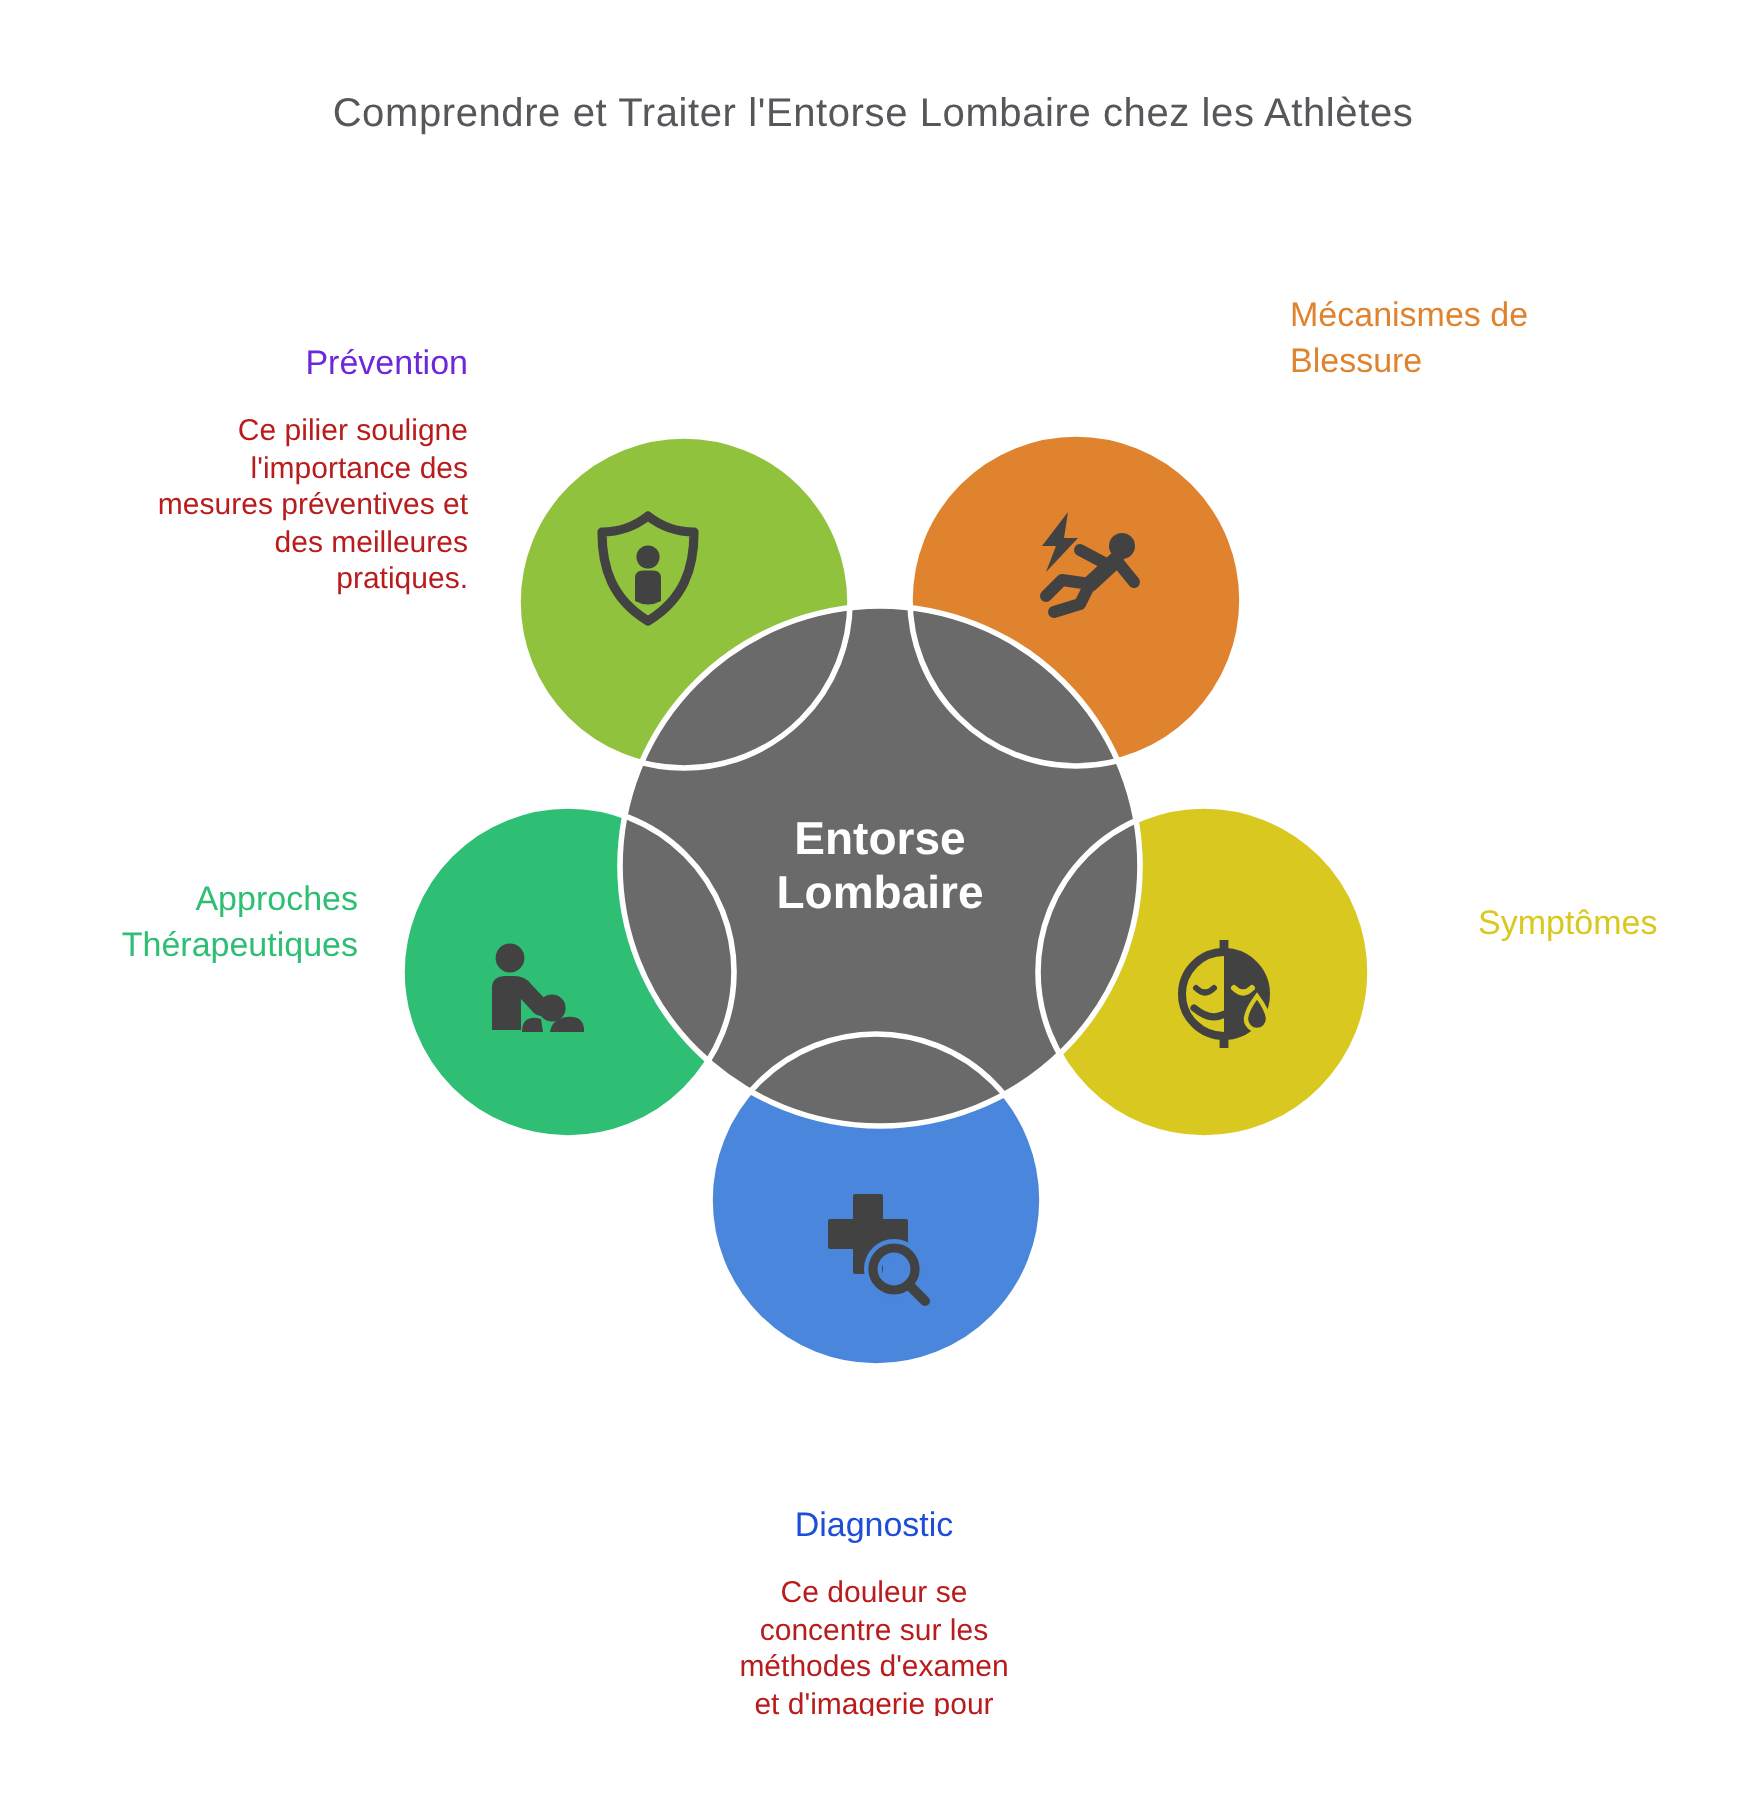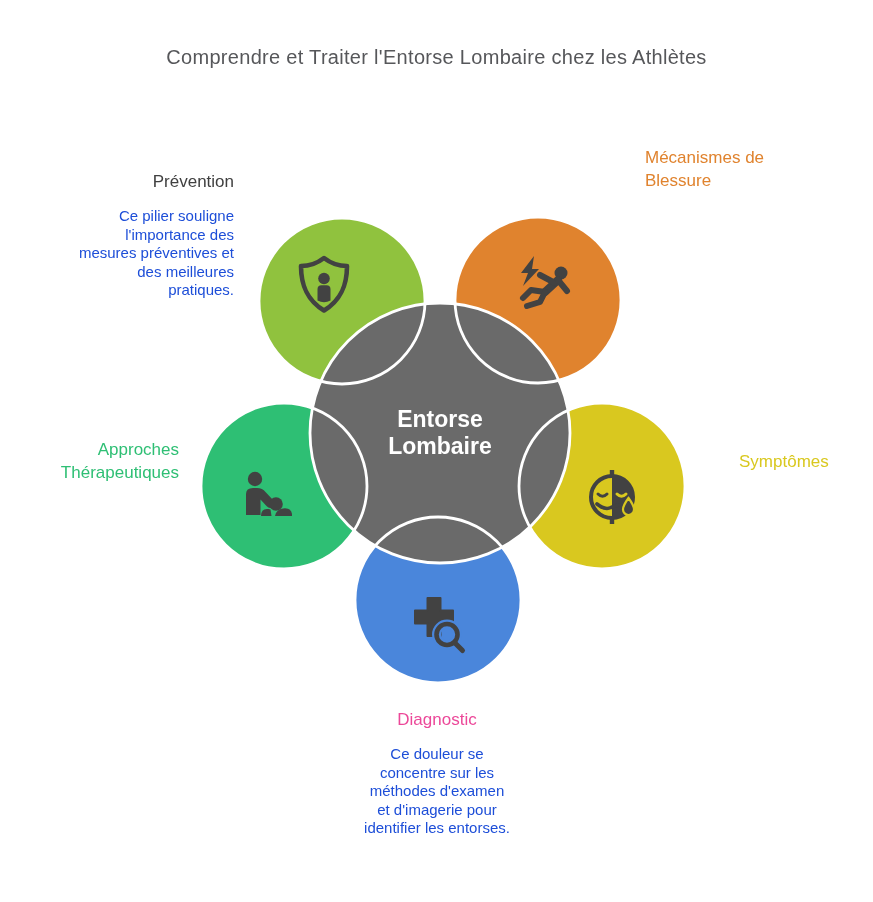--- a/index.html
+++ b/index.html
@@ -8,21 +8,21 @@
     font-family:"Liberation Sans", sans-serif; overflow:hidden;
   }
   .main-title {
     position:absolute; top:46px; left:0; width:100%;
     text-align:center; font-size:20px; font-weight:400;
     color:#56575a; letter-spacing:0.3px; margin:0;
   }
   .diagram-svg { position:absolute; left:0; top:0; }
   .section-block { position:absolute; }
   .section-title { font-size:17px; font-weight:400; line-height:23px; margin:0; }
-  .section-desc  { font-size:15px; line-height:18.5px; margin:14px 0 0; color:#1d4ed8; }
+  .section-desc  { font-size:15px; line-height:18.5px; margin:14px 0 0; color:#b91c1c; }
   .align-right  { text-align:right; }
   .align-left   { text-align:left; }
   .align-center { text-align:center; }
   .center-label { font-size:23px; font-weight:700; fill:#ffffff;
                   font-family:"Liberation Sans", sans-serif; }
 </style>
 </head>
 <body>
 
 <div class="stage">
@@ -90,34 +90,34 @@
 
     <g transform="translate(437,623)" style="color: rgb(66, 66, 66);">
       <path d="M-9.5,-25 L3.5,-25 L3.5,-12.5 L16,-12.5 L16,0.5 L3.5,0.5 L3.5,13 L-9.5,13 L-9.5,0.5 L-22,0.5 L-22,-12.5 L-9.5,-12.5 Z" fill="currentColor" stroke="currentColor" stroke-width="2" stroke-linejoin="round"></path>
       <circle cx="10" cy="11.5" r="10.5" fill="none" stroke-width="9" stroke="#4A86DB"></circle>
       <circle cx="10" cy="11.5" r="10.5" fill="none" stroke="currentColor" stroke-width="4.6"></circle>
       <path d="M17.5,19.5 L25.5,27.5" fill="none" stroke="currentColor" stroke-width="5" stroke-linecap="round"></path>
     </g>
   </svg>
 
   <div class="section-block align-right" style="left:78px; top:170px; width:156px;">
-    <h2 class="section-title" style="color: #404040;">Prévention</h2>
+    <h2 class="section-title" style="color: #6d28d9;">Prévention</h2>
     <p class="section-desc">Ce pilier souligne l'importance des mesures préventives et des meilleures pratiques.</p>
   </div>
 
   <div class="section-block align-left" style="left:645px; top:146px; width:140px;">
     <h2 class="section-title" style="color: rgb(224, 131, 46);">Mécanismes de Blessure</h2>
   </div>
 
   <div class="section-block align-right" style="left:19px; top:438px; width:160px;">
     <h2 class="section-title" style="color: rgb(46, 191, 116);">Approches Thérapeutiques</h2>
   </div>
 
   <div class="section-block align-left" style="left:705px; top:450px; width:152px;margin-left:34px;">
     <h2 class="section-title" style="color: rgb(217, 200, 31);">Symptômes</h2>
   </div>
 
   <div class="section-block align-center" style="left:362px; top:708px; width:150px;">
-    <h2 class="section-title" style="color: #ec4899;">Diagnostic</h2>
+    <h2 class="section-title" style="color: #1d4ed8; margin-top: 43px;">Diagnostic</h2>
     <p class="section-desc">Ce douleur se concentre sur les méthodes d'examen et d'imagerie pour identifier les entorses.</p>
   </div>
 
 </div>
 
 </body></html>

